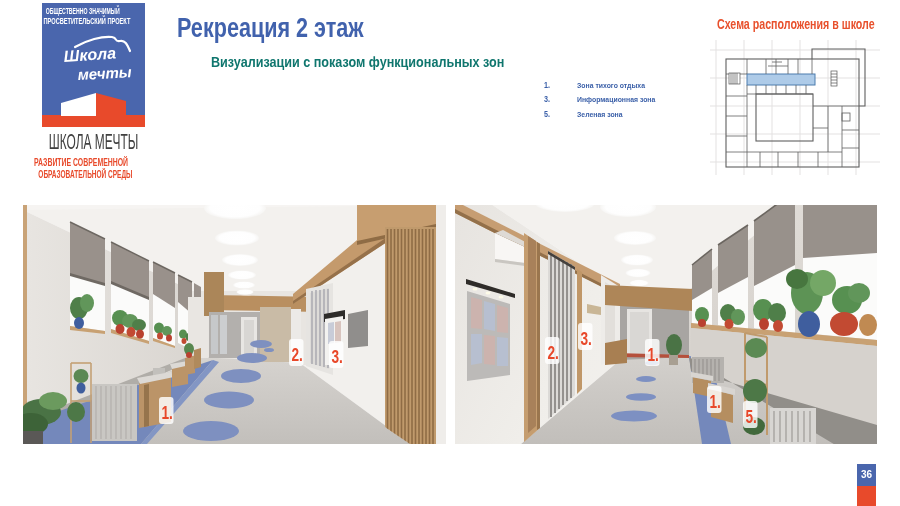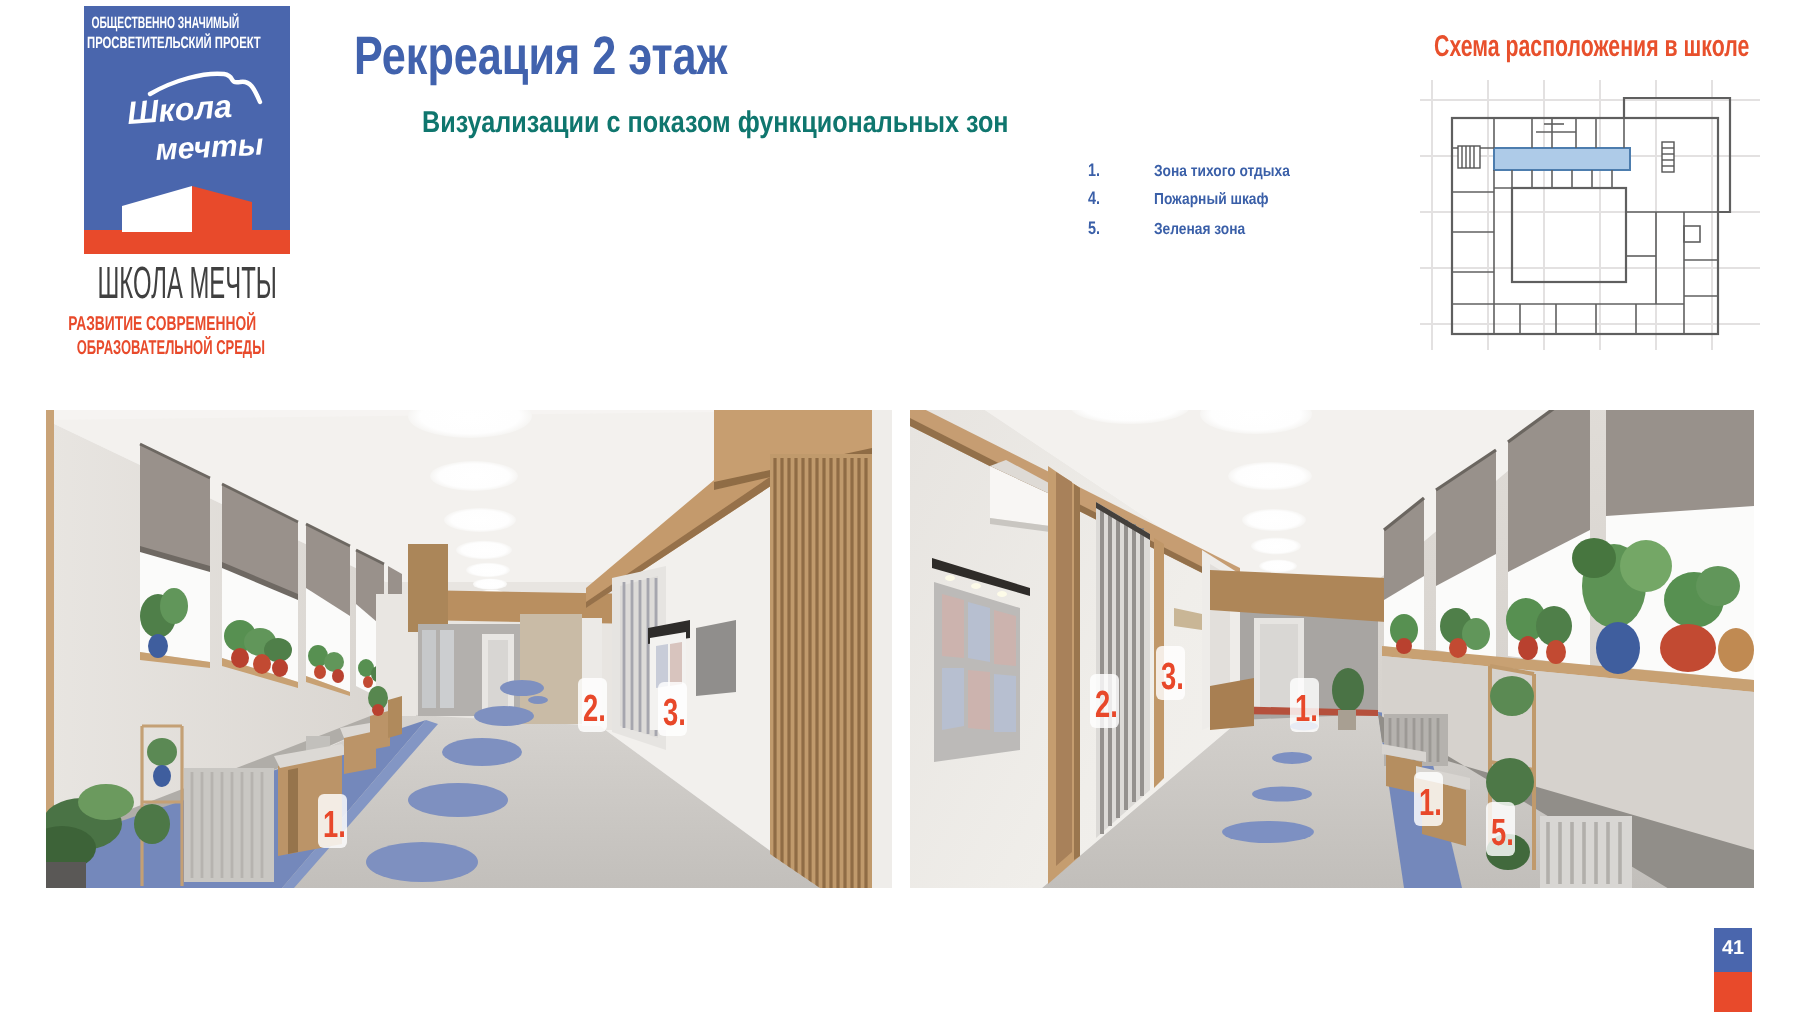--- a/index.html
+++ b/index.html
@@ -39,21 +39,21 @@
 
   <div class="abs" style="left:177px;top:13px;color:#4162ad;font-weight:bold;font-size:27px;text-align:right;">
     <span class="cond" style="transform:scaleX(0.8);">Рекреация 2 этаж</span>
   </div>
   <div class="abs" style="left:177px;top:53px;color:#0f766e;font-weight:bold;font-size:15px;margin-left:34px;">
     <span class="cond" style="transform:scaleX(0.84);">Визуализации с показом функциональных зон</span>
   </div>
 
   <div class="abs" style="left:544px;top:79.5px;color:#3a5fa8;font-weight:bold;font-size:8px;">
     <div style="height:14.7px;"><span class="cond" style="transform:scaleX(0.8);display:inline-block;width:33px;font-size:9px;">1.</span><span class="cond" style="transform:scaleX(0.86);">Зона тихого отдыха</span></div>
-    <div style="height:14.7px;"><span class="cond" style="transform:scaleX(0.8);display:inline-block;width:33px;font-size:9px;">4.</span><span class="cond" style="transform:scaleX(0.86);">Пожарный шкаф</span></div>
+    <div style="height:14.7px;"><span class="cond" style="transform:scaleX(0.8);display:inline-block;width:33px;font-size:9px;">3.</span><span class="cond" style="transform:scaleX(0.86);">Информационная зона</span></div>
     <div style="height:14.7px;"><span class="cond" style="transform:scaleX(0.8);display:inline-block;width:33px;font-size:9px;">5.</span><span class="cond" style="transform:scaleX(0.86);">Зеленая зона</span></div>
   </div>
 
   <div class="abs" style="left:717px;top:14.5px;color:#e8502c;font-weight:bold;font-size:15px;">
     <span class="cond" style="transform:scaleX(0.71);">Схема расположения в школе</span>
   </div>
 
   <svg class="abs" style="left:710px;top:40px;" width="170" height="135" viewBox="0 0 170 135">
     <g stroke="#e3e1e1" stroke-width="1">
       <line x1="6" y1="0" x2="6" y2="135"></line>
@@ -521,16 +521,16 @@
       <text transform="translate(125.5 139.5) scale(0.72 1)">3.</text>
       <rect x="190" y="134" width="14.5" height="27" rx="3" fill="#fff" opacity="0.82"></rect>
       <text transform="translate(192.5 155.5) scale(0.72 1)">1.</text>
       <rect x="252" y="181" width="14.5" height="27" rx="3" fill="#fff" opacity="0.82"></rect>
       <text transform="translate(254.5 202.5) scale(0.72 1)">1.</text>
       <rect x="288" y="196" width="14.5" height="27" rx="3" fill="#fff" opacity="0.82"></rect>
       <text transform="translate(290.5 217.5) scale(0.72 1)">5.</text>
     </g>
   </svg>
 
-  <div class="abs" style="left:857px;top:464px;width:19px;height:22px;background:#4a66ad;color:#fff;font-weight:bold;font-size:10px;text-align:center;line-height:22px;">41</div>
+  <div class="abs" style="left:857px;top:464px;width:19px;height:22px;background:#4a66ad;color:#fff;font-weight:bold;font-size:10px;text-align:center;line-height:22px;">36</div>
   <div class="abs" style="left:857px;top:486px;width:19px;height:20px;background:#e84a2b;"></div>
 
 </div>
 
 </body></html>

